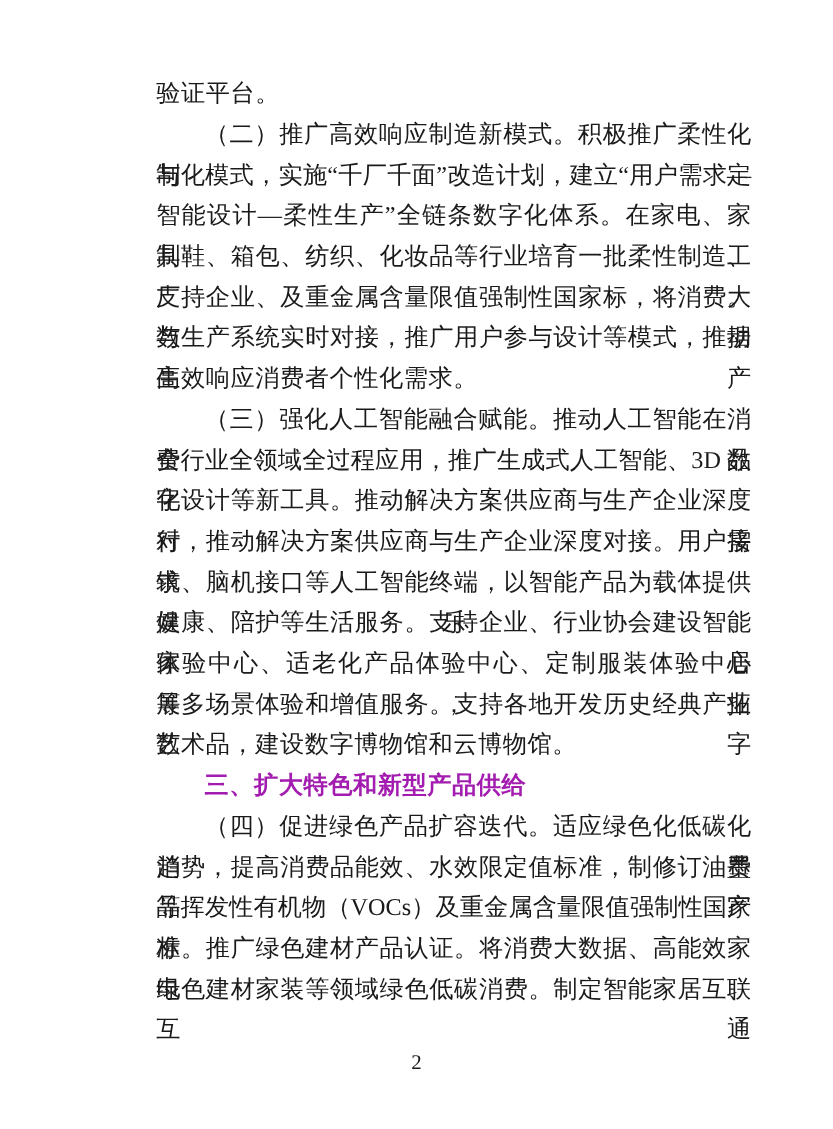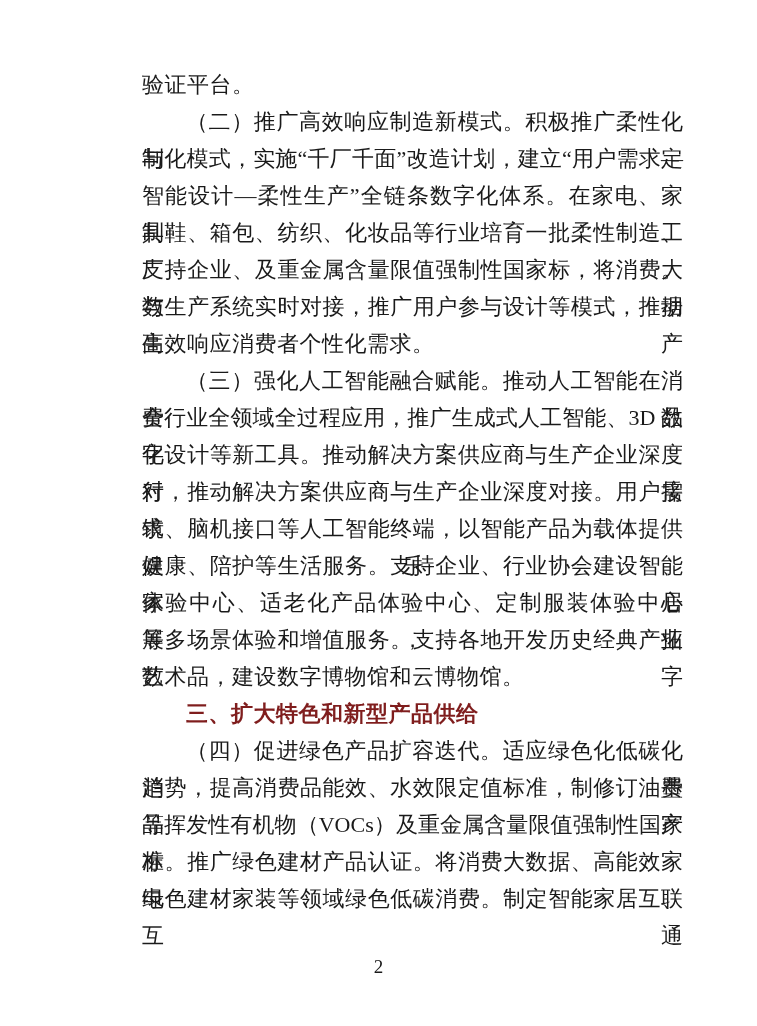--- a/index.html
+++ b/index.html
@@ -37,21 +37,21 @@
     letter-spacing: normal;
   }
   .line.indent {
     text-indent: 2em;
   }
   .line.heading {
     font-family: "Liberation Sans", "DejaVu Sans", sans-serif;
     font-weight: 700;
     text-indent: 2em;
     letter-spacing: 0.5px;
-    color: #7f1d1d;
+    color: #a21caf;
   }
   .page-number {
     position: absolute;
     left: 0;
     right: 0;
     top: 953px;
     text-align: center;
     font-size: 19px;
     line-height: 28px;
     font-family: "Liberation Serif", "DejaVu Serif", serif;

